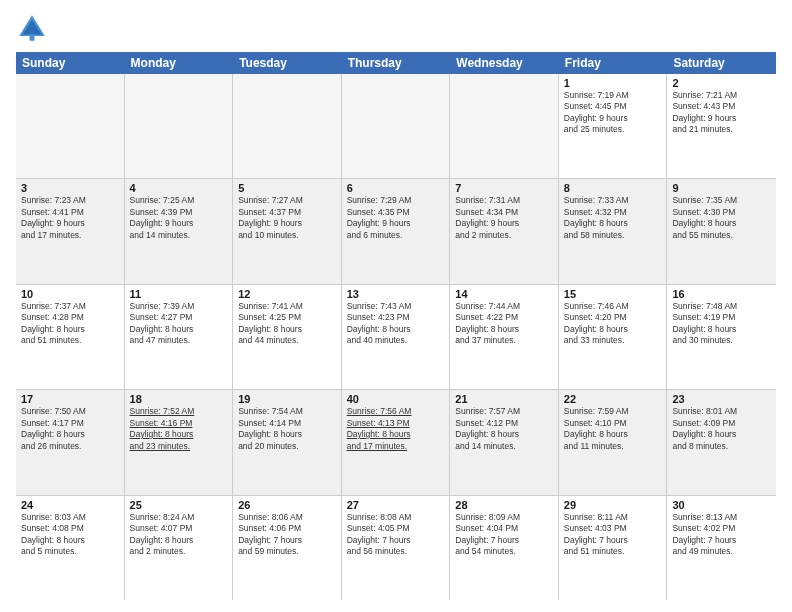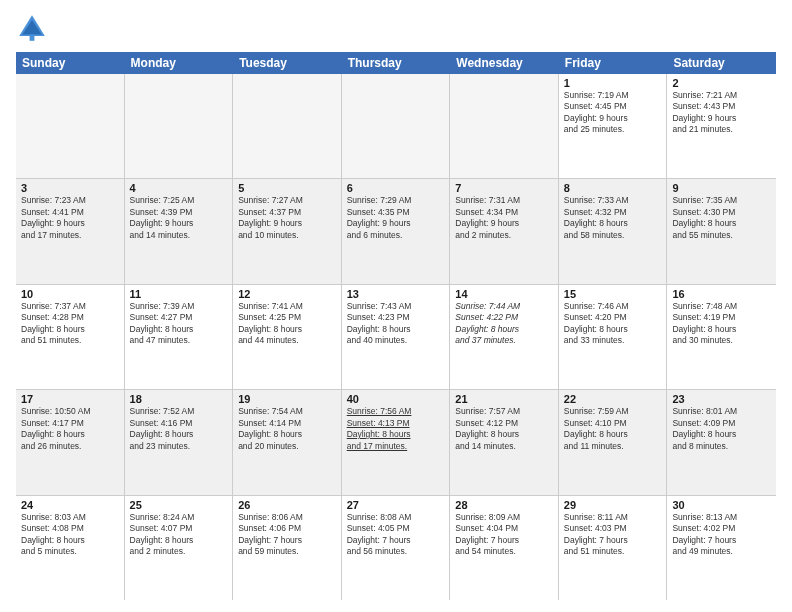--- a/index.html
+++ b/index.html
@@ -244,21 +244,21 @@
           </div>
           <div class="cal-cell">
             <span class="day-num">13</span>
             <div class="day-info" style="white-space: pre-line;">Sunrise: 7:43 AM
 Sunset: 4:23 PM
 Daylight: 8 hours
 and 40 minutes.</div>
           </div>
           <div class="cal-cell">
             <span class="day-num">14</span>
-            <div class="day-info" style="white-space: pre-line; font-style: italic;">Sunrise: 7:44 AM
+            <div class="day-info" style="white-space: pre-line;">Sunrise: 7:44 AM
 Sunset: 4:22 PM
 Daylight: 8 hours
 and 37 minutes.</div>
           </div>
           <div class="cal-cell">
             <span class="day-num">15</span>
             <div class="day-info" style="white-space: pre-line;">Sunrise: 7:46 AM
 Sunset: 4:20 PM
 Daylight: 8 hours
 and 33 minutes.</div>
@@ -267,28 +267,28 @@
             <span class="day-num">16</span>
             <div class="day-info" style="white-space: pre-line;">Sunrise: 7:48 AM
 Sunset: 4:19 PM
 Daylight: 8 hours
 and 30 minutes.</div>
           </div>
         </div>
         <div class="cal-row">
           <div class="cal-cell shaded">
             <span class="day-num">17</span>
-            <div class="day-info" style="white-space: pre-line;">Sunrise: 10:50 AM
+            <div class="day-info" style="white-space: pre-line;">Sunrise: 7:50 AM
 Sunset: 4:17 PM
 Daylight: 8 hours
 and 26 minutes.</div>
           </div>
           <div class="cal-cell shaded">
             <span class="day-num">18</span>
-            <div class="day-info" style="white-space: pre-line;">Sunrise: 7:52 AM
+            <div class="day-info" style="white-space: pre-line; text-decoration: underline;">Sunrise: 7:52 AM
 Sunset: 4:16 PM
 Daylight: 8 hours
 and 23 minutes.</div>
           </div>
           <div class="cal-cell shaded">
             <span class="day-num">19</span>
             <div class="day-info" style="white-space: pre-line;">Sunrise: 7:54 AM
 Sunset: 4:14 PM
 Daylight: 8 hours
 and 20 minutes.</div>

